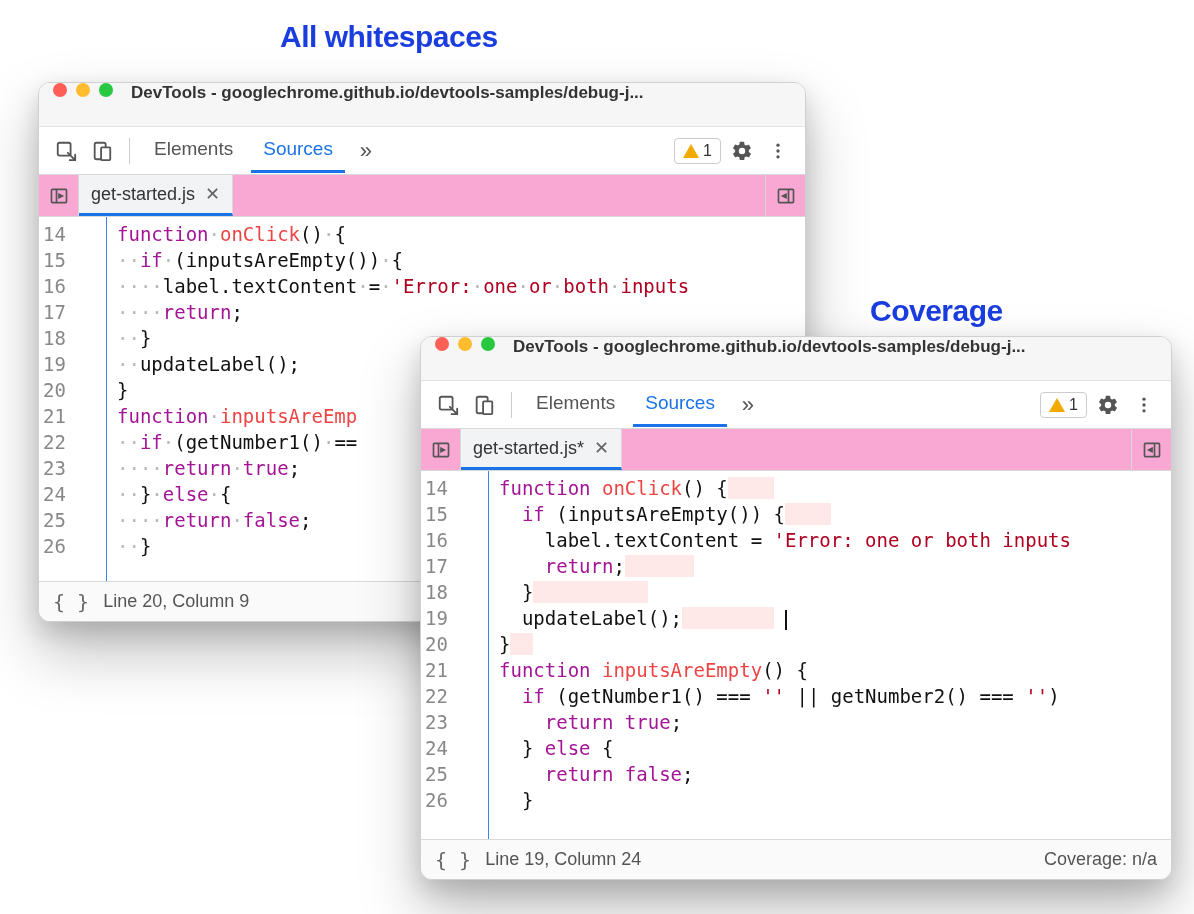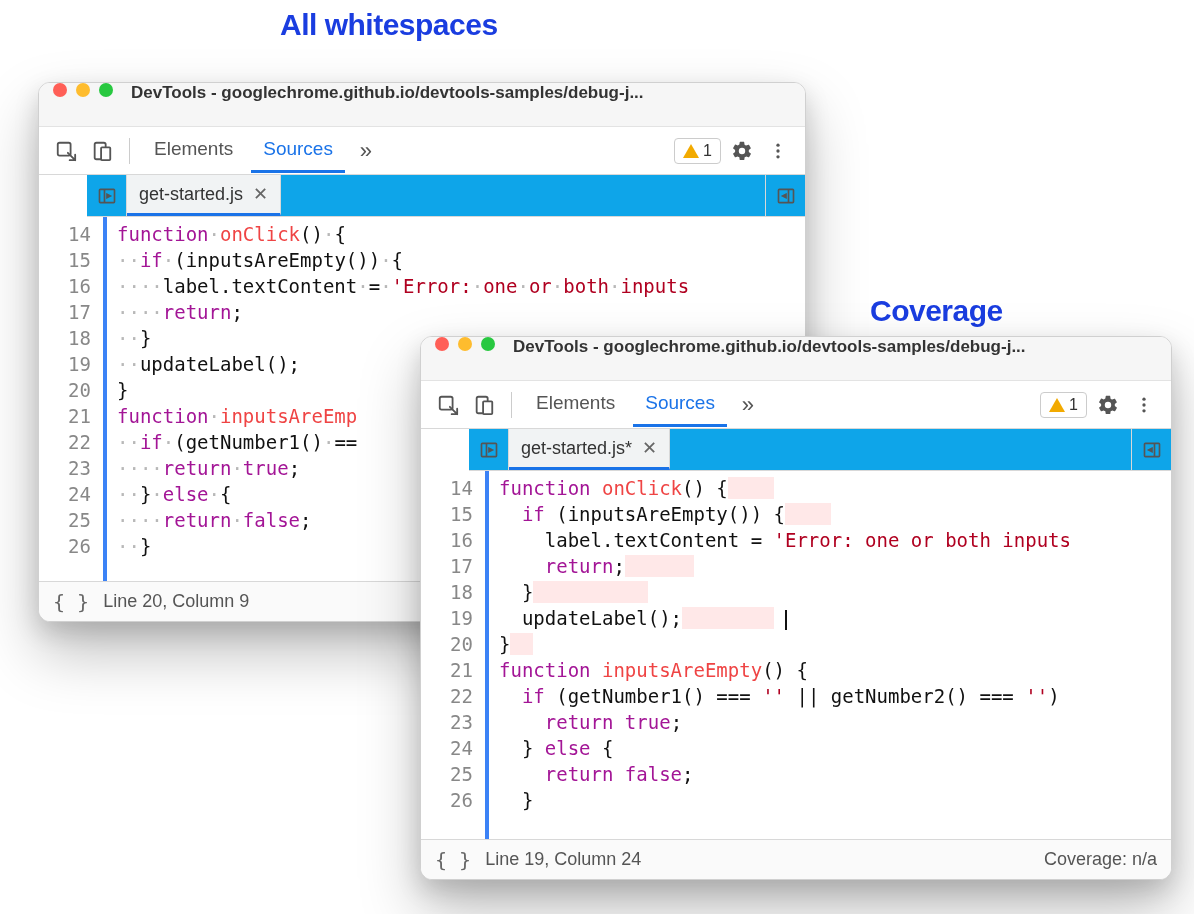--- a/index.html
+++ b/index.html
@@ -98,23 +98,22 @@
   width: 0; height: 0;
   border-left: 8px solid transparent;
   border-right: 8px solid transparent;
   border-bottom: 14px solid #f2aa00;
 }
 .gear-icon, .kebab-icon { color: #555; }
 .file-tabs {
   height: 42px;
   display: flex;
   align-items: stretch;
-  background: #0ea5e9;
+  background: #f9a8d4;
   border-bottom: 1px solid #d8d8d8;
-  margin-left: 48px;
 }
 .nav-btn {
   width: 40px;
   display: flex;
   align-items: center;
   justify-content: center;
   color: #555;
   border-right: 1px solid #d8d8d8;
 }
 .nav-btn.right { border-right: none; border-left: 1px solid #d8d8d8; margin-left: auto; }
@@ -133,24 +132,24 @@
 .editor {
   flex: 1;
   display: flex;
   overflow: hidden;
   font-family: "SF Mono", Menlo, Consolas, monospace;
   font-size: 19px;
   line-height: 26px;
 }
 .gutter {
   width: 68px;
-  text-align: right;
+  text-align: left;
   padding: 4px 12px 4px 4px;
   color: #888;
-  border-right: 4px solid #3b82f6;
+  border-right: 1px solid #3b82f6;
 }
 .code {
   flex: 1;
   padding: 4px 0 4px 10px;
   white-space: pre;
   overflow: hidden;
 }
 .code .line { display: block; height: 26px; }
 .kw { color: #a31596; }
 .fn { color: #ef4444; }
@@ -169,21 +168,21 @@
   font-size: 18px;
   color: #555;
   background: #fafafa;
 }
 .braces { font-family: monospace; font-size: 20px; color: #666; }
 svg { display: block; }
 </style>
 </head>
 <body>
 
-<div class="annotation" style="top:8px; left:280px;">All whitespaces</div>
+<div class="annotation" style="top:20px; left:280px;">All whitespaces</div>
 <div class="annotation" style="top:294px; left:870px;">Coverage</div>
 
 <div class="window" style="top:82px; left:38px; width:768px; height:540px;">
   <div class="titlebar">
     <div class="traffic">
       <div class="dot red"></div>
       <div class="dot yellow"></div>
       <div class="dot green"></div>
     </div>
     <div class="title-text">DevTools - googlechrome.github.io/devtools-samples/debug-j...</div>

